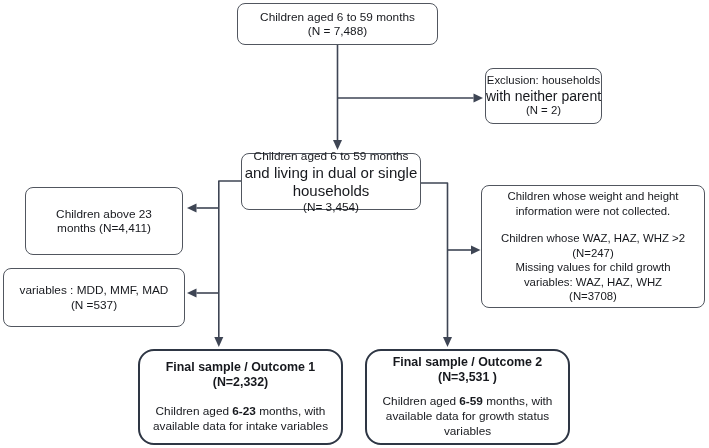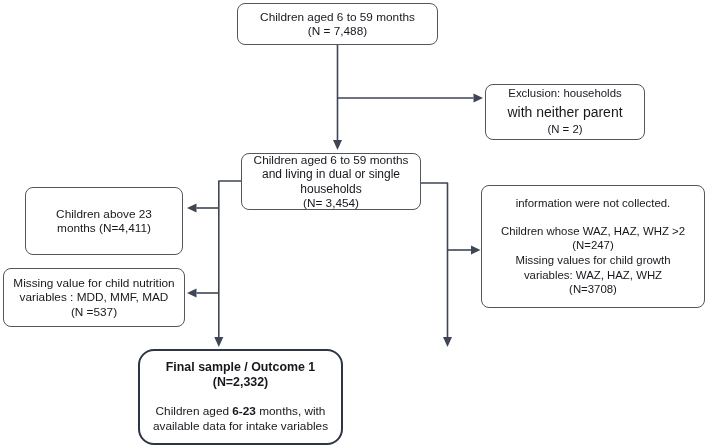--- a/index.html
+++ b/index.html
@@ -8,29 +8,29 @@
     font-family:"Liberation Sans", sans-serif; color:#16181d; overflow:hidden;
   }
   .connectors { position:absolute; left:0; top:0; width:709px; height:448px; }
   .box {
     position:absolute; background:#ffffff; box-sizing:border-box;
     border:1.4px solid #51565f; border-radius:8px;
     display:flex; flex-direction:column; align-items:center; justify-content:center;
     text-align:center; padding:2px 4px;
   }
   .ln   { line-height:1.2; font-size:11.8px; white-space:nowrap; }
-  .sm   { font-size:12px;text-align:center; }
+  .sm   { font-size:15px;text-align:center; }
   .gap8  { height:8px; }
   .gap12 { height:13px; }
   .final { border:2.2px solid #2e3644; border-radius:16px; z-index:2; }
   .ftitle { font-weight:bold; font-size:12.4px; line-height:1.25; white-space:nowrap; }
   .fbody  { font-size:11.8px; line-height:1.3; white-space:nowrap; }
   
   #b-top    { left:237px; top:3px;   width:201px; height:42px; }
-  #b-excl   { left:485px; top:84px;  width:160px; height:56px;justify-content:space-between; }
+  #b-excl   { left:485px; top:68px;  width:117px; height:56px; }
   #b-mid    { left:241px; top:153px; width:180px; height:57px; }
   #b-above  { left:25px;  top:187px; width:158px; height:68px; }
   #b-miss   { left:3px;   top:268px; width:182px; height:59px; }
   #b-growth { left:481px; top:185px; width:224px; height:123px; }
   #b-growth .ln { font-size:11.4px; line-height:1.28; }
   #b-out1   { left:138px; top:349px; width:205px; height:96px; }
   #b-out2   { left:365px; top:349px; width:205px; height:96px; }
 </style>
 </head>
 <body>
@@ -94,37 +94,45 @@
     <div class="ln sm">households</div>
     <div class="ln">(N= 3,454)</div>
   </div>
 
   <div class="box" id="b-above">
     <div class="ln">Children above 23</div>
     <div class="ln">months (N=4,411)</div>
   </div>
 
   <div class="box" id="b-miss">
-    <div class="ln">Missing value for child nutrition</div>
     <div class="ln">variables : MDD, MMF, MAD</div>
     <div class="ln">(N =537)</div>
   </div>
 
   <div class="box" id="b-growth">
+    <div class="ln">Children whose weight and height</div>
     <div class="ln">information were not collected.</div>
     <div class="gap12"></div>
     <div class="ln">Children whose WAZ, HAZ, WHZ  &gt;2</div>
     <div class="ln">(N=247)</div>
     <div class="ln">Missing values for child growth</div>
     <div class="ln">variables: WAZ, HAZ, WHZ</div>
     <div class="ln">(N=3708)</div>
   </div>
 
   <div class="box final" id="b-out1">
     <div class="ftitle">Final sample / Outcome 1</div>
     <div class="ftitle">(N=2,332)</div>
     <div class="gap12"></div>
     <div class="fbody"><span>Children  aged </span><b>6-23</b><span> months, with</span></div>
     <div class="fbody">available data for intake  variables</div>
   </div>
 
+  <div class="box final" id="b-out2">
+    <div class="ftitle">Final sample / Outcome 2</div>
+    <div class="ftitle">(N=3,531 )</div>
+    <div class="gap8"></div>
+    <div class="fbody"><span>Children  aged </span><b>6-59</b><span> months, with</span></div>
+    <div class="fbody">available data for growth status</div>
+    <div class="fbody">variables</div>
+  </div>
 
 </div>
 
 </body></html>

